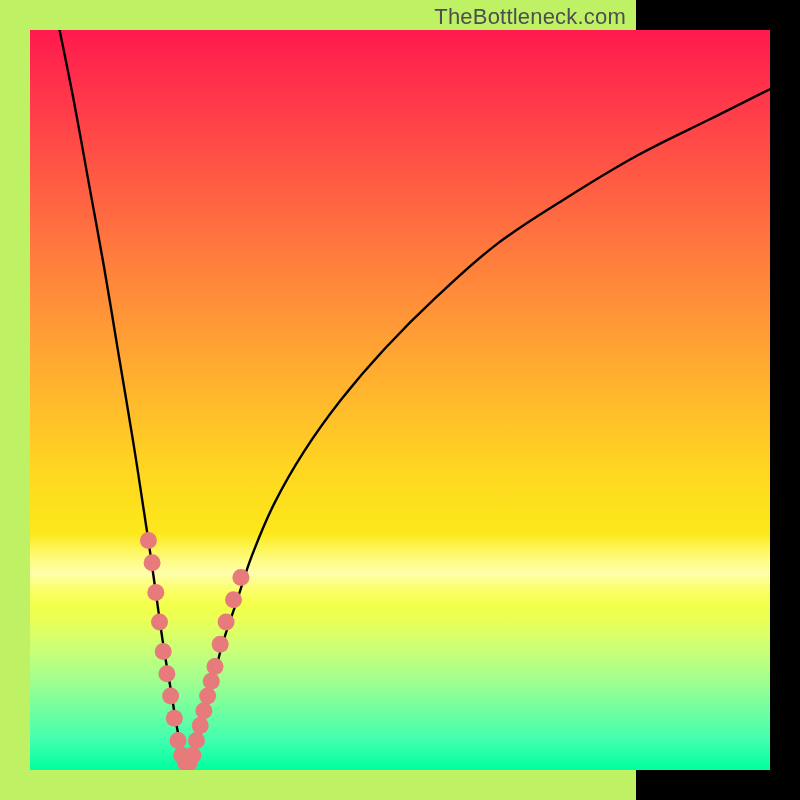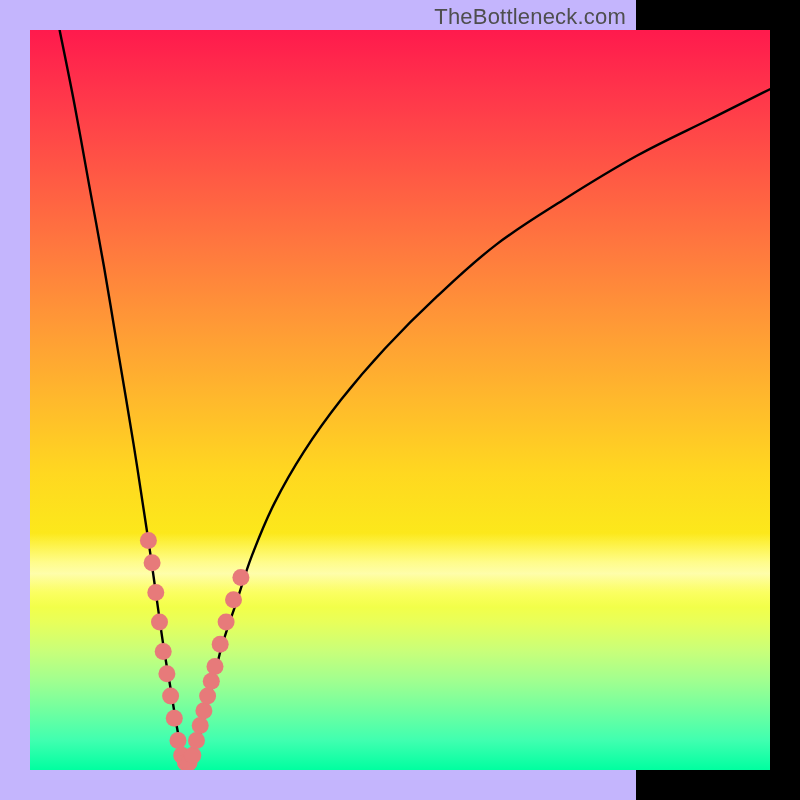--- a/index.html
+++ b/index.html
@@ -8,21 +8,21 @@
     width: 800px;
     height: 800px;
     overflow: hidden;
     background: #000;
     font-family: Arial, Helvetica, sans-serif;
   }
   .frame {
     position: absolute;
     left: 0; top: 0;
     width: 636px; height: 800px;
-    background: #c4b5fd;
+    background: #bef264;
   }
   .plot-area {
     position: absolute;
     left: 30px;
     top: 30px;
     width: 740px;
     height: 740px;
     overflow: hidden;
   }
   .gradient-bg {

